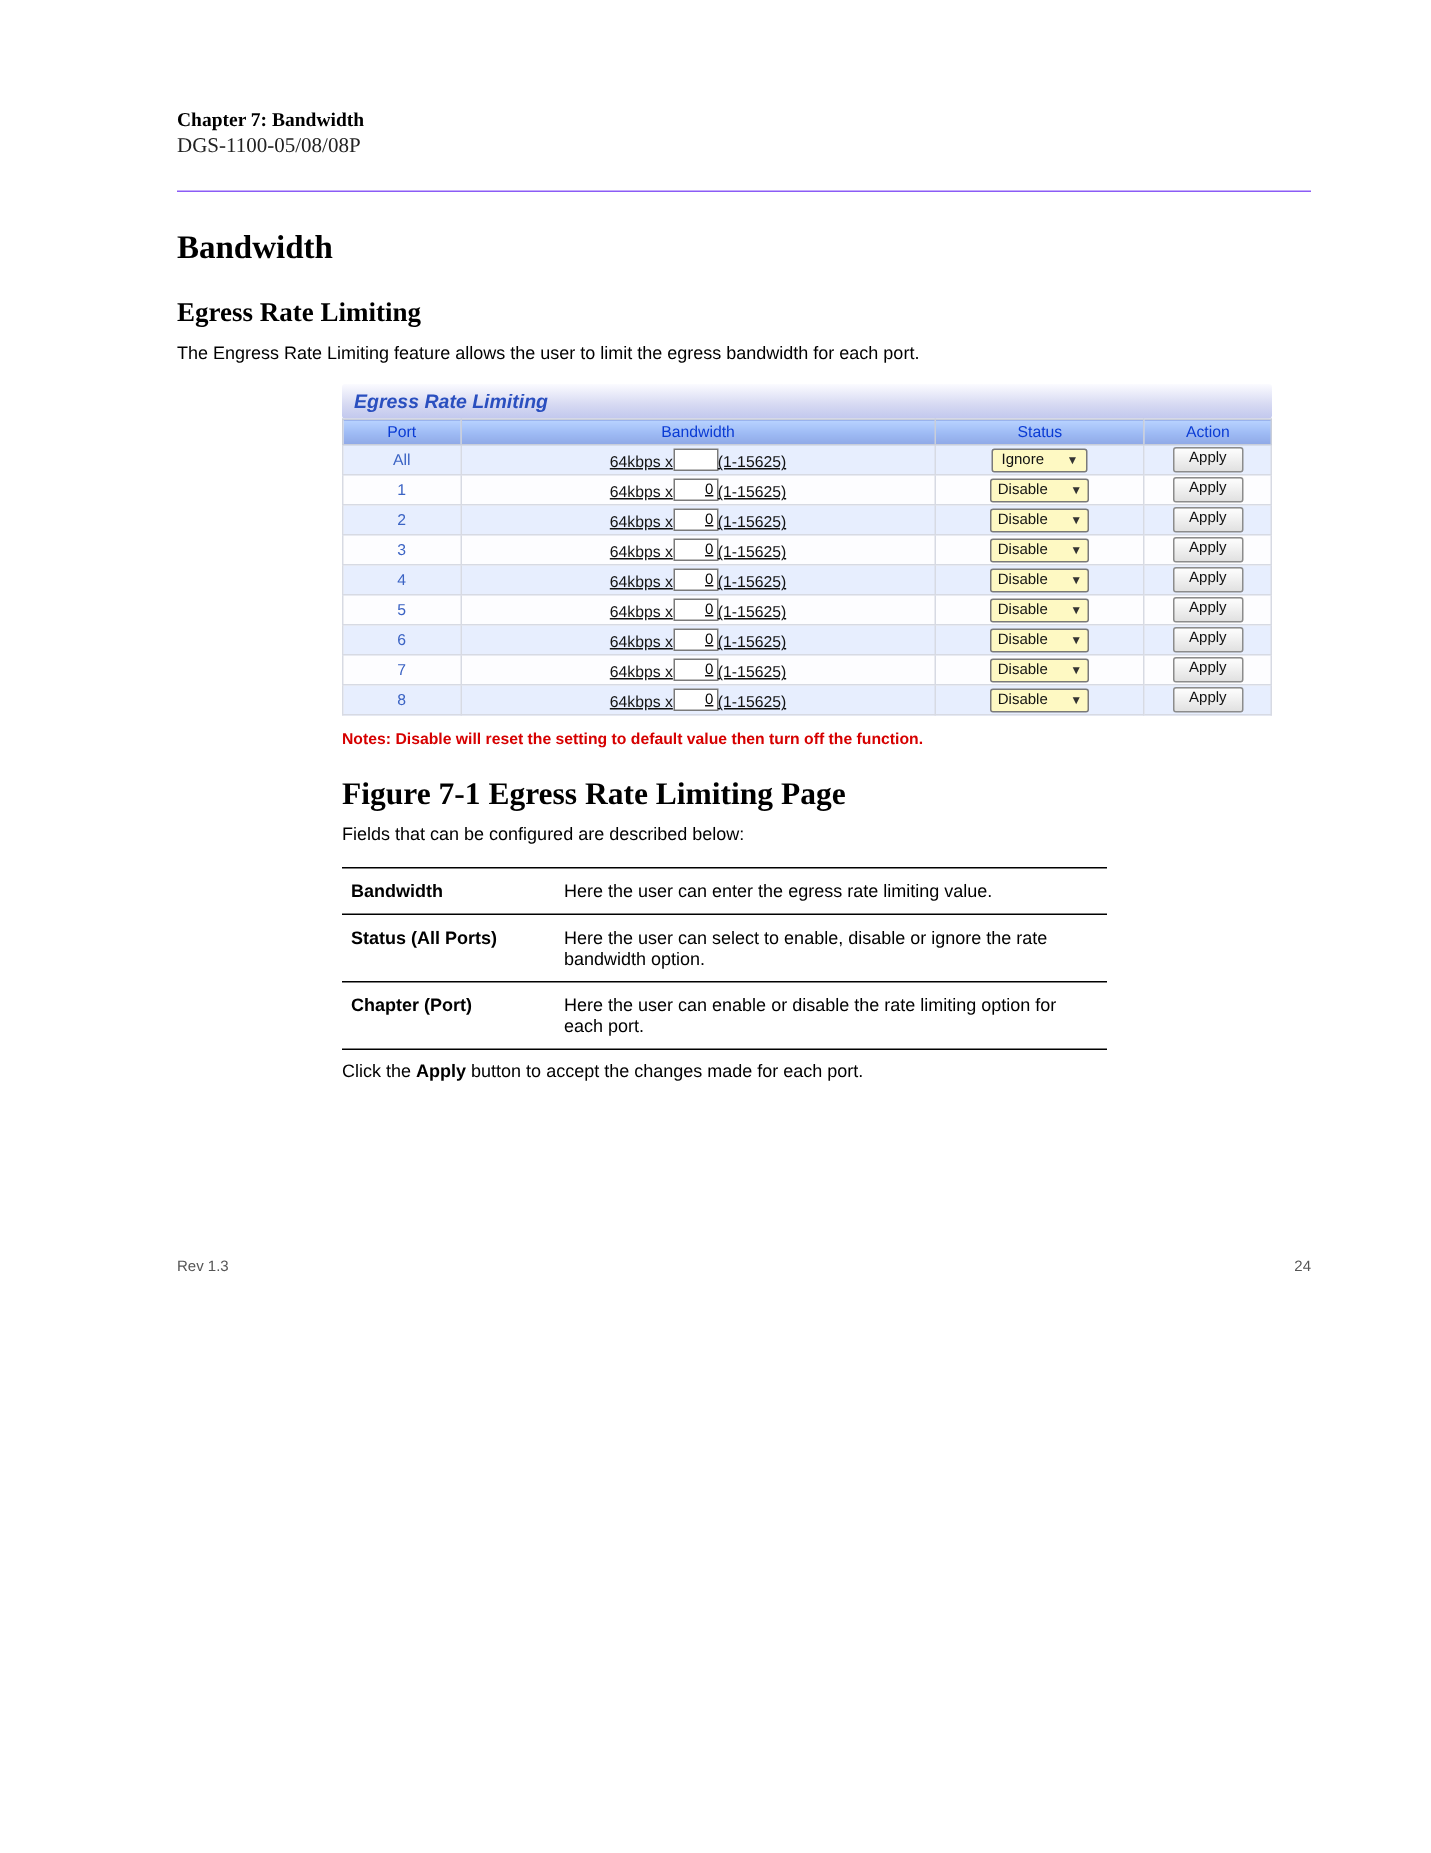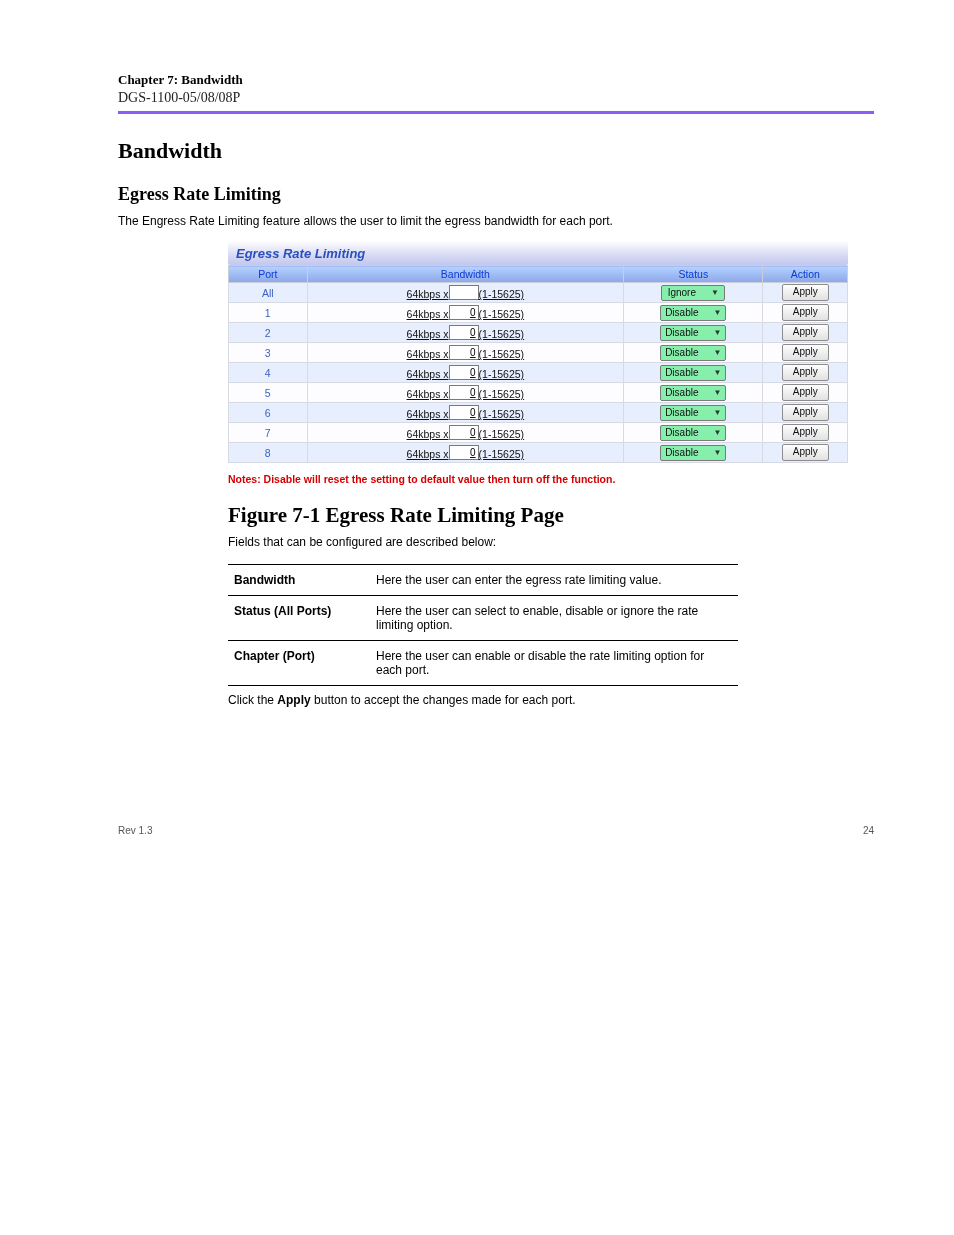--- a/index.html
+++ b/index.html
@@ -5,21 +5,21 @@
   html, body { margin: 0; padding: 0; }
   body {
     width: 954px;
     font-family: Arial, Helvetica, sans-serif;
     color: #000;
     background: #fff;
   }
   .page { padding: 72px 80px 60px 118px; }
 
   
-  .topbar { border-bottom: 3px solid #8b5cf6; margin-bottom: 17px; padding-bottom: 5px; }
+  .topbar { border-bottom: 1px solid #8b5cf6; margin-bottom: 17px; padding-bottom: 21px; }
   .topbar-title { font-family: Georgia, 'Times New Roman', serif; font-weight: bold; font-size: 13px; margin-bottom: 2px; }
   .topbar-sub { font-family: Georgia, 'Times New Roman', serif; font-size: 14px; color: #222; }
   .h1 { font-family: Georgia, 'Times New Roman', serif; font-size: 22px; font-weight: bold; margin: 24px 0 12px 0; color: #000; }
   .h2 { font-family: Georgia, 'Times New Roman', serif; font-size: 18px; font-weight: bold; margin: 20px 0 8px 0; }
   .h3 { font-family: Georgia, 'Times New Roman', serif; font-size: 21px; font-weight: bold; margin: 18px 0 6px 0; }
   .body-text { font-family: Arial, sans-serif; font-size: 12px; line-height: 1.45; margin: 6px 0 12px 0; }
   .inset { margin-left: 110px; }
 
   
   .panel { margin: 8px 0 10px 110px; width: 620px; }
@@ -71,21 +71,21 @@
     text-align: right;
     background:#fff;
     padding: 0 2px;
   }
   .bw-range { color:#111; }
   .status-select {
     display: inline-flex; align-items: center; justify-content: center;
     gap: 15px;
     font-size: 10px;
     border: 1px solid #7a7a7a;
-    background: #86efac;
+    background: #fef9c3;
     padding: 0 4px;
     height: 14px;
     min-width: 54px;
     border-radius: 2px;
     color:#111;
   }
   .status-select .arrow { font-size: 8px; color:#333; }
   .btn-apply {
     display:inline-block;
     font-size:10px;
@@ -292,21 +292,21 @@
   <div class="body-text inset">Fields that can be configured are described below:</div>
 
   <table class="defs inset">
       <tbody id="defs-body">
         <tr>
           <td class="term">Bandwidth</td>
           <td>Here the user can enter the egress rate limiting value.</td>
         </tr>
         <tr>
           <td class="term">Status (All Ports)</td>
-          <td>Here the user can select to enable, disable or ignore the rate limiting option.</td>
+          <td>Here the user can select to enable, disable or ignore the rate bandwidth option.</td>
         </tr>
         <tr>
           <td class="term">Chapter (Port)</td>
           <td>Here the user can enable or disable the rate limiting option for each port.</td>
         </tr>
       </tbody>
     </table>
 
   <div class="body-text inset">
     Click the <b>Apply</b> <span>button to accept the changes made for each port.</span>

